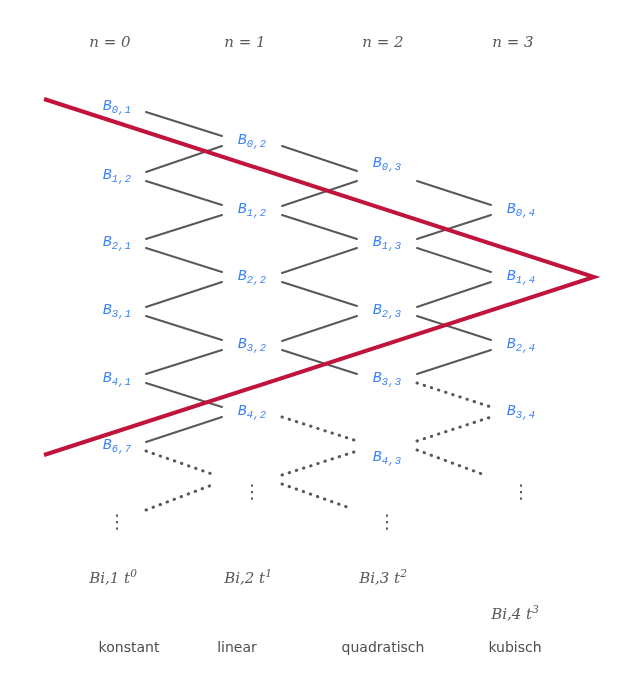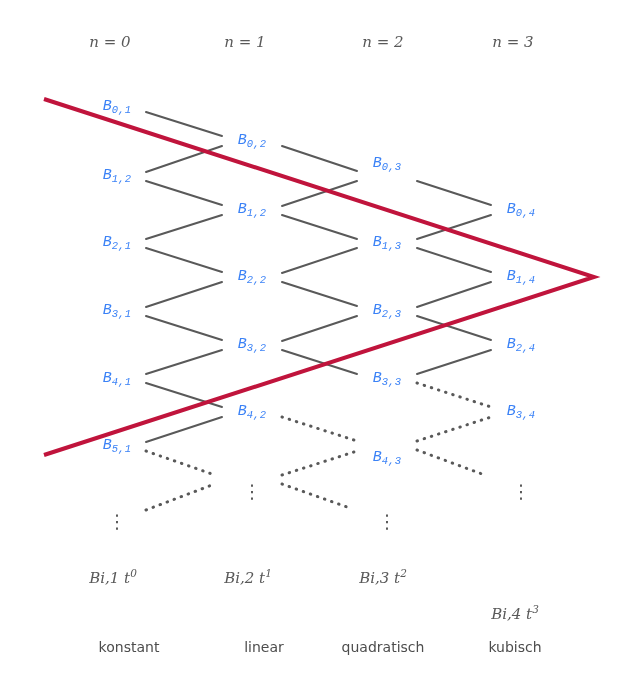--- a/index.html
+++ b/index.html
@@ -133,21 +133,21 @@
       <div class="hdr" style="left: 383px; top: 42px;">n = 2</div>
       <div class="hdr" style="left: 513px; top: 42px;">n = 3</div>
     </div>
 
   <div id="nodes">
       <div class="lbl" style="left: 117px; top: 107px;"><span>B</span><span class="sub">0,1</span></div>
       <div class="lbl" style="left: 117px; top: 176px;"><span>B</span><span class="sub">1,2</span></div>
       <div class="lbl" style="left: 117px; top: 243px;"><span>B</span><span class="sub">2,1</span></div>
       <div class="lbl" style="left: 117px; top: 311px;"><span>B</span><span class="sub">3,1</span></div>
       <div class="lbl" style="left: 117px; top: 379px;"><span>B</span><span class="sub">4,1</span></div>
-      <div class="lbl" style="left: 117px; top: 446px;"><span>B</span><span class="sub">5,1</span></div>
+      <div class="lbl" style="left: 117px; top: 446px;"><span>B</span><span class="sub">6,7</span></div>
       <div class="lbl" style="left: 252px; top: 141px;"><span>B</span><span class="sub">0,2</span></div>
       <div class="lbl" style="left: 252px; top: 210px;"><span>B</span><span class="sub">1,2</span></div>
       <div class="lbl" style="left: 252px; top: 277px;"><span>B</span><span class="sub">2,2</span></div>
       <div class="lbl" style="left: 252px; top: 345px;"><span>B</span><span class="sub">3,2</span></div>
       <div class="lbl" style="left: 252px; top: 412px;"><span>B</span><span class="sub">4,2</span></div>
       <div class="lbl" style="left: 387px; top: 164px;"><span>B</span><span class="sub">0,3</span></div>
       <div class="lbl" style="left: 387px; top: 243px;"><span>B</span><span class="sub">1,3</span></div>
       <div class="lbl" style="left: 387px; top: 311px;"><span>B</span><span class="sub">2,3</span></div>
       <div class="lbl" style="left: 387px; top: 379px;"><span>B</span><span class="sub">3,3</span></div>
       <div class="lbl" style="left: 387px; top: 446px; margin-top: 12px;"><span>B</span><span class="sub">4,3</span></div>
@@ -165,18 +165,18 @@
     </div>
 
   <div id="footer-terms">
       <div class="foot-term" style="left: 113px; top: 577px;"><span>B</span><span class="sub">i,1</span><span> t</span><span class="sup">0</span></div>
       <div class="foot-term" style="left: 248px; top: 577px;"><span>B</span><span class="sub">i,2</span><span> t</span><span class="sup">1</span></div>
       <div class="foot-term" style="left: 383px; top: 577px;"><span>B</span><span class="sub">i,3</span><span> t</span><span class="sup">2</span></div>
       <div class="foot-term" style="left: 515px; top: 577px; margin-top: 36px;"><span>B</span><span class="sub">i,4</span><span> t</span><span class="sup">3</span></div>
     </div>
   <div id="footer-names">
       <div class="foot-name" style="left: 113px; top: 647px; padding-left: 32px;">konstant</div>
-      <div class="foot-name" style="left: 264px; top: 647px;">linear</div>
+      <div class="foot-name" style="left: 237px; top: 647px;">linear</div>
       <div class="foot-name" style="left: 383px; top: 647px;">quadratisch</div>
       <div class="foot-name" style="left: 515px; top: 647px;">kubisch</div>
     </div>
 
 </div>
 
 </body></html>

